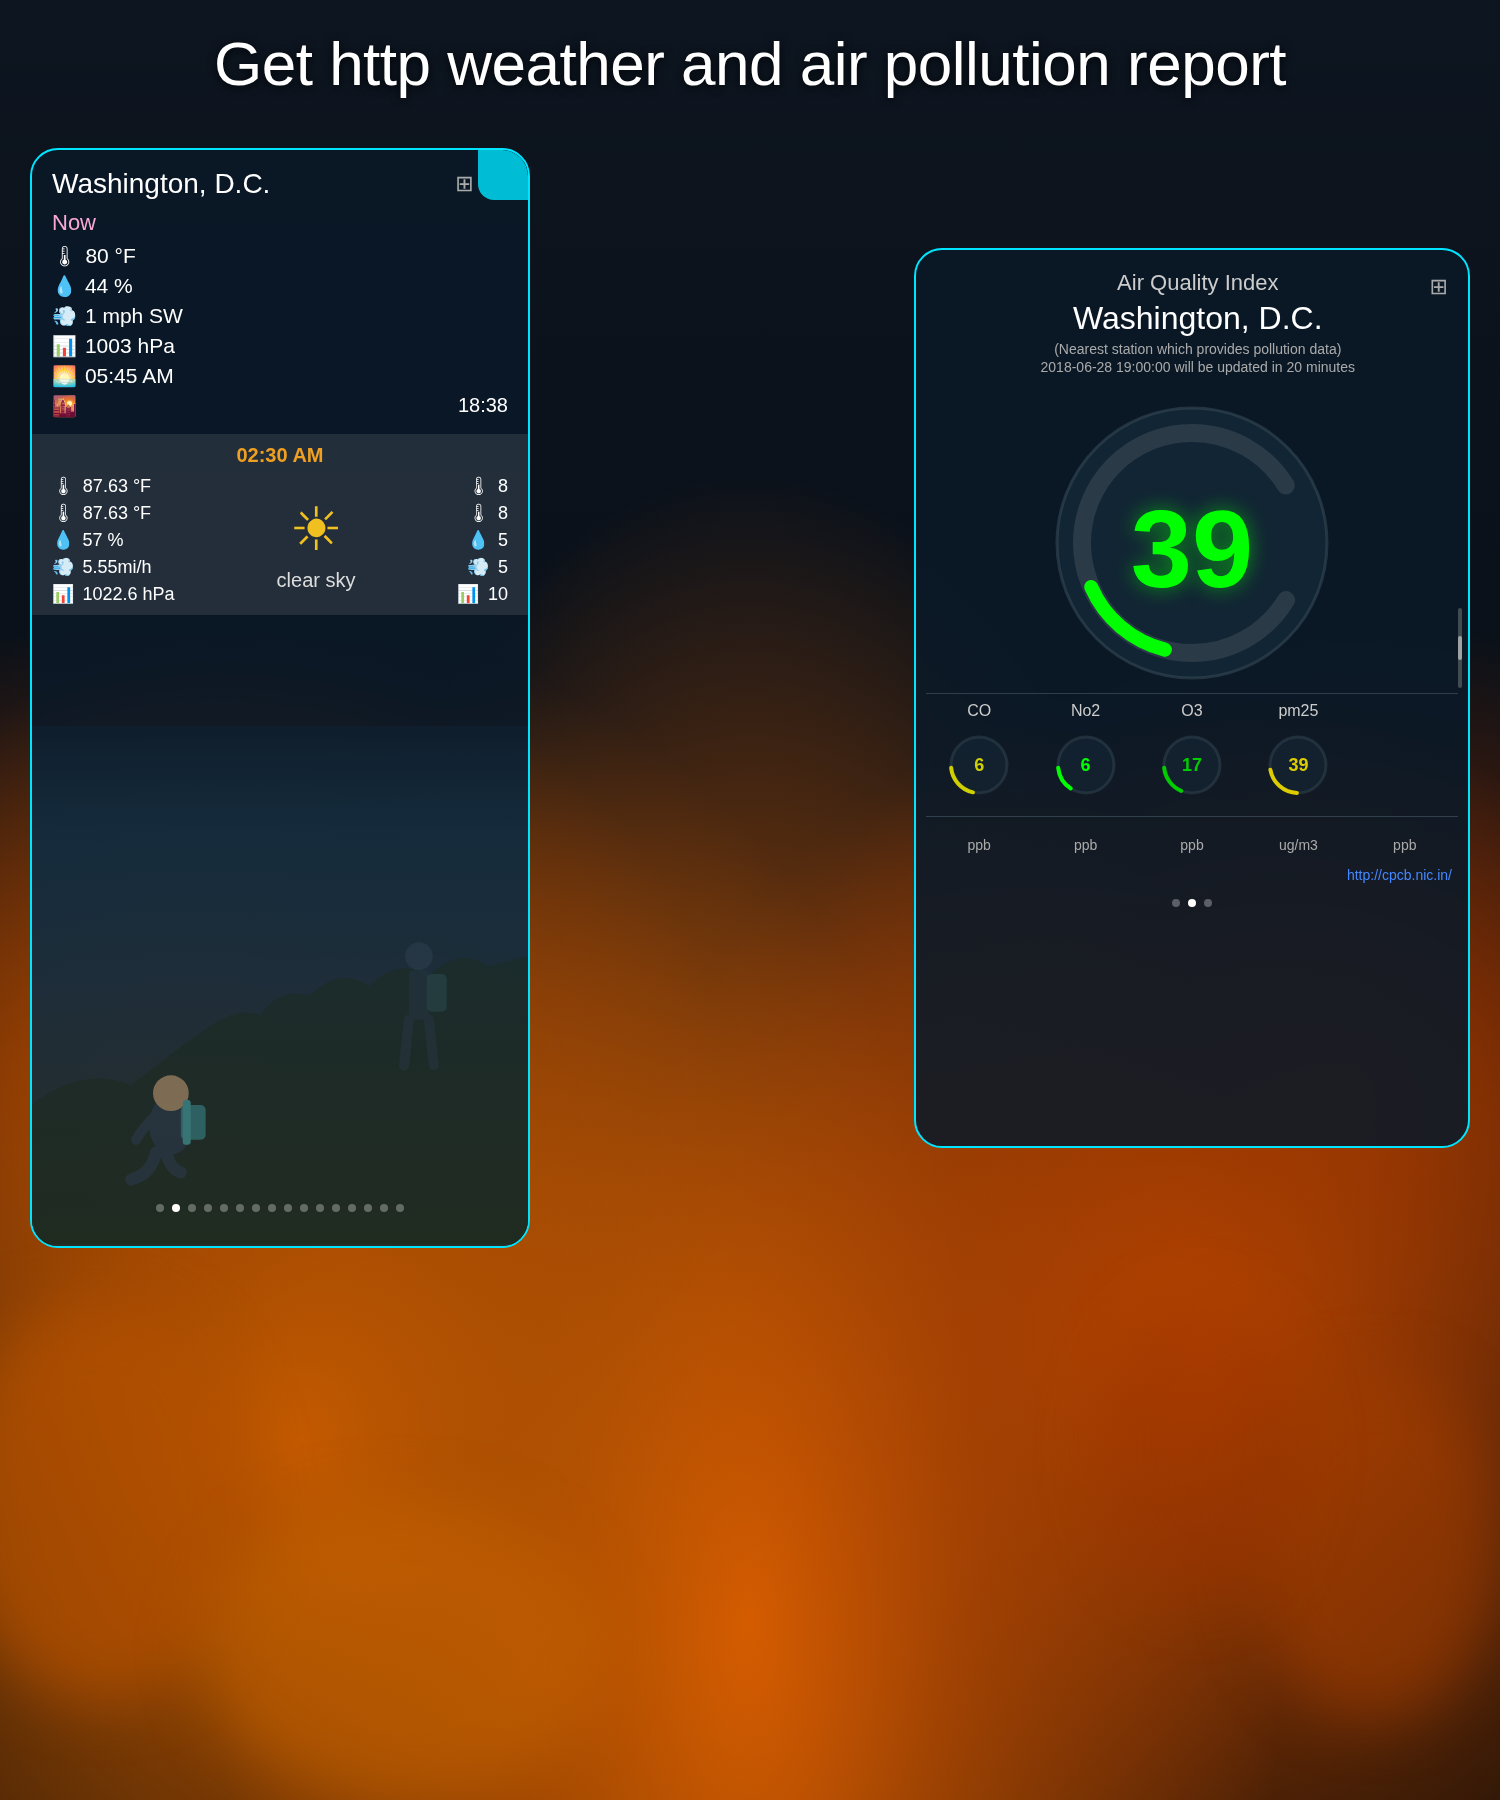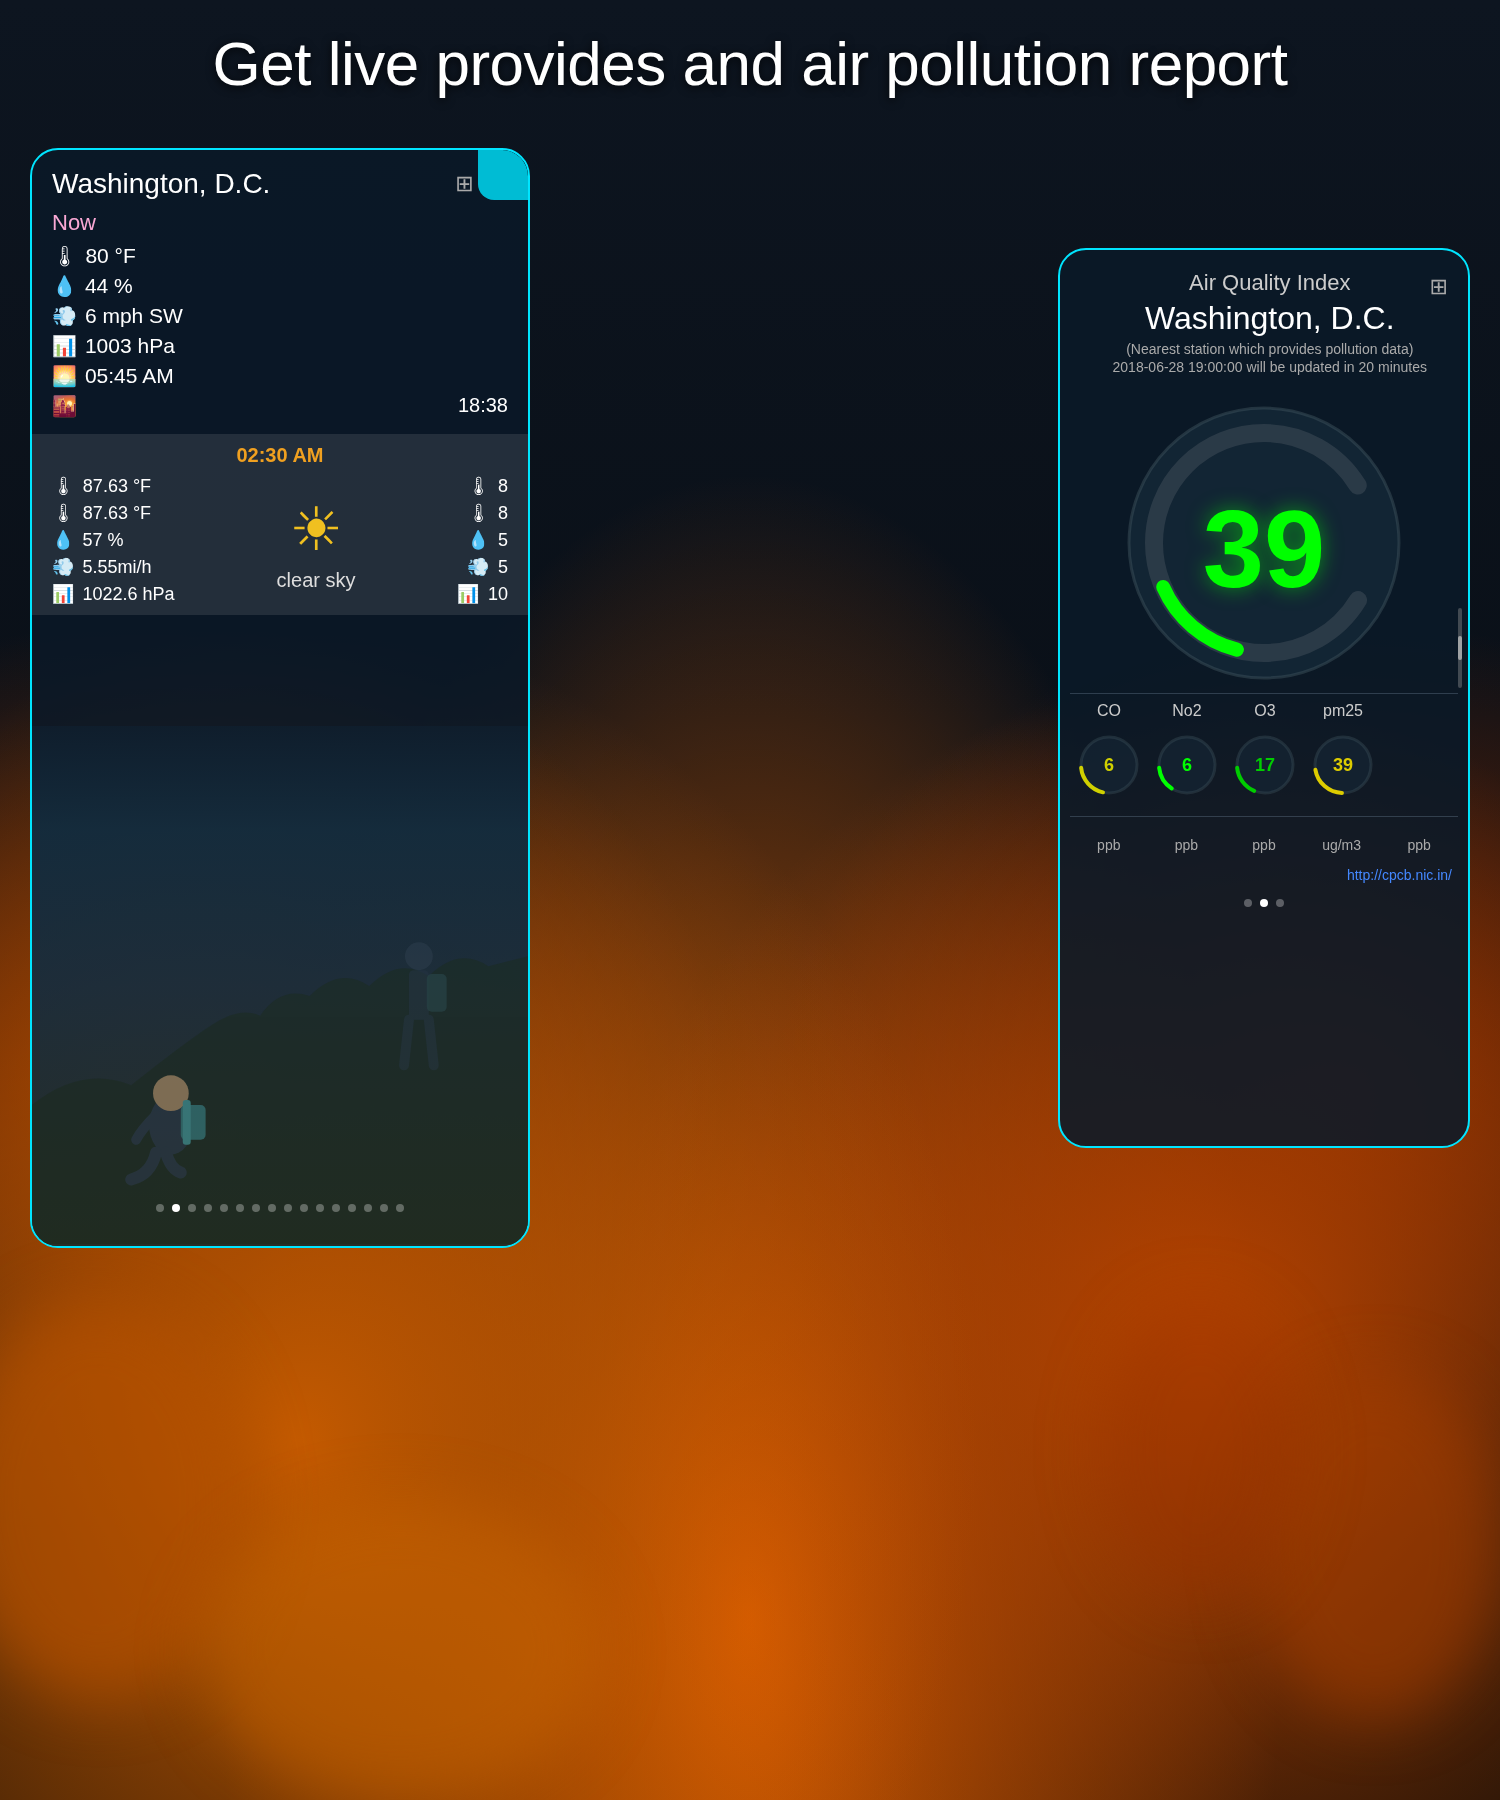--- a/index.html
+++ b/index.html
@@ -232,21 +232,21 @@
         rgba(30,60,80,0.5) 50%,
         rgba(40,50,40,0.8) 100%);
       z-index: -1;
     }
 
     
     .aqi-card {
       position: absolute;
       top: 248px;
       right: 30px;
-      width: 412px;
+      width: 556px;
       height: 900px;
       background: rgba(10, 25, 40, 0.88);
       border: 2px solid #00e5ff;
       border-radius: 28px;
       overflow: hidden;
       z-index: 8;
     }
 
     .aqi-card-header {
       padding: 20px 20px 8px;
@@ -425,21 +425,21 @@
   </style>
 </head>
 <body>
 
 <div class="bg"></div>
 <div class="fire-blob fire-blob-1"></div>
 <div class="fire-blob fire-blob-2"></div>
 <div class="fire-blob fire-blob-3"></div>
 <div class="fire-blob fire-blob-4"></div>
 
-<div class="header-title">Get live provides and air pollution report</div>
+<div class="header-title">Get http weather and air pollution report</div>
 
 <div class="weather-card">
 
   <div class="weather-teal-badge"></div>
 
   <div class="weather-card-header">
     <span class="weather-city">Washington, D.C.</span>
     <div class="weather-header-icons">
       <span>⊞</span>
       <span>⬆</span>
@@ -453,21 +453,21 @@
         <div class="weather-stat-row">
           <span class="stat-icon">🌡</span>
           <span>80 °F</span>
         </div>
         <div class="weather-stat-row">
           <span class="stat-icon">💧</span>
           <span>44 %</span>
         </div>
         <div class="weather-stat-row">
           <span class="stat-icon">💨</span>
-          <span>6 mph SW</span>
+          <span>1 mph SW</span>
         </div>
         <div class="weather-stat-row">
           <span class="stat-icon">📊</span>
           <span>1003 hPa</span>
         </div>
         <div class="weather-stat-row">
           <span class="stat-icon">🌅</span>
           <span>05:45 AM</span>
         </div>
       </div>

